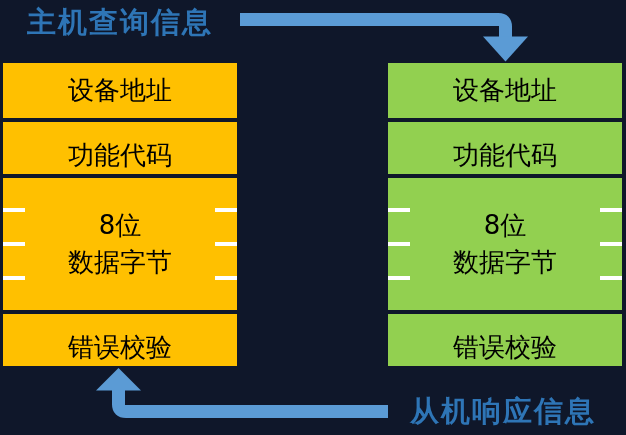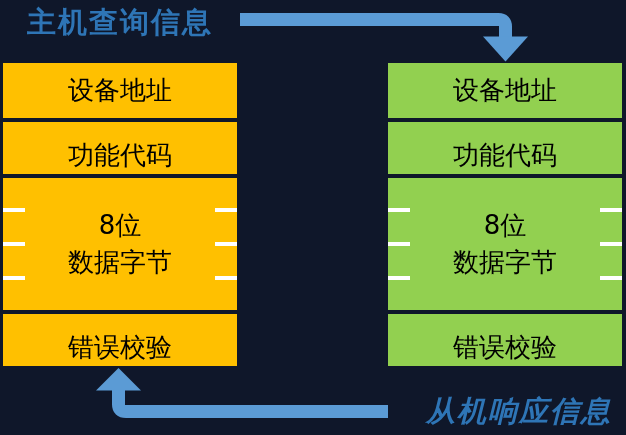--- a/index.html
+++ b/index.html
@@ -17,21 +17,21 @@
   }
   .flow-label {
     position: absolute;
     font-size: 29px;
     font-weight: bold;
     color: var(--label_text, #2E75B6);
     white-space: nowrap;
     letter-spacing: 2px;
   }
   .title-label { left: 27px; top: 3px; }
-  .footer-label { left: 426px; top: 392px; font-style: italic; }
+  .footer-label { left: 410px; top: 392px; }
 
   .arrow-svg { position: absolute; }
   .top-arrow { left: 230px; top: 5px; }
   .bottom-arrow { left: 90px; top: 362px; }
   .arrow-stem {
     fill: none;
     stroke: var(--arrow, #5B9BD5);
     stroke-width: 13;
   }
   .arrow-head { fill: var(--arrow, #5B9BD5); }

